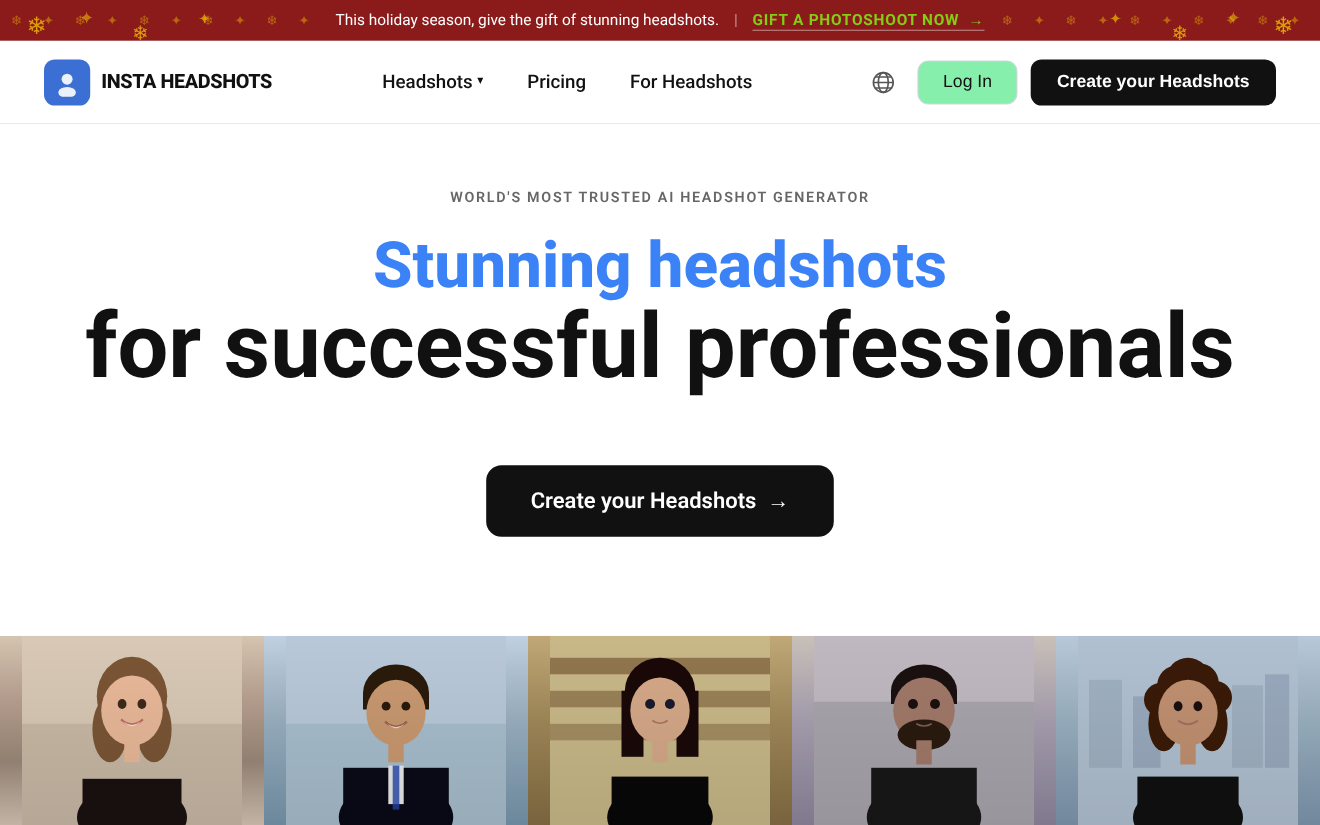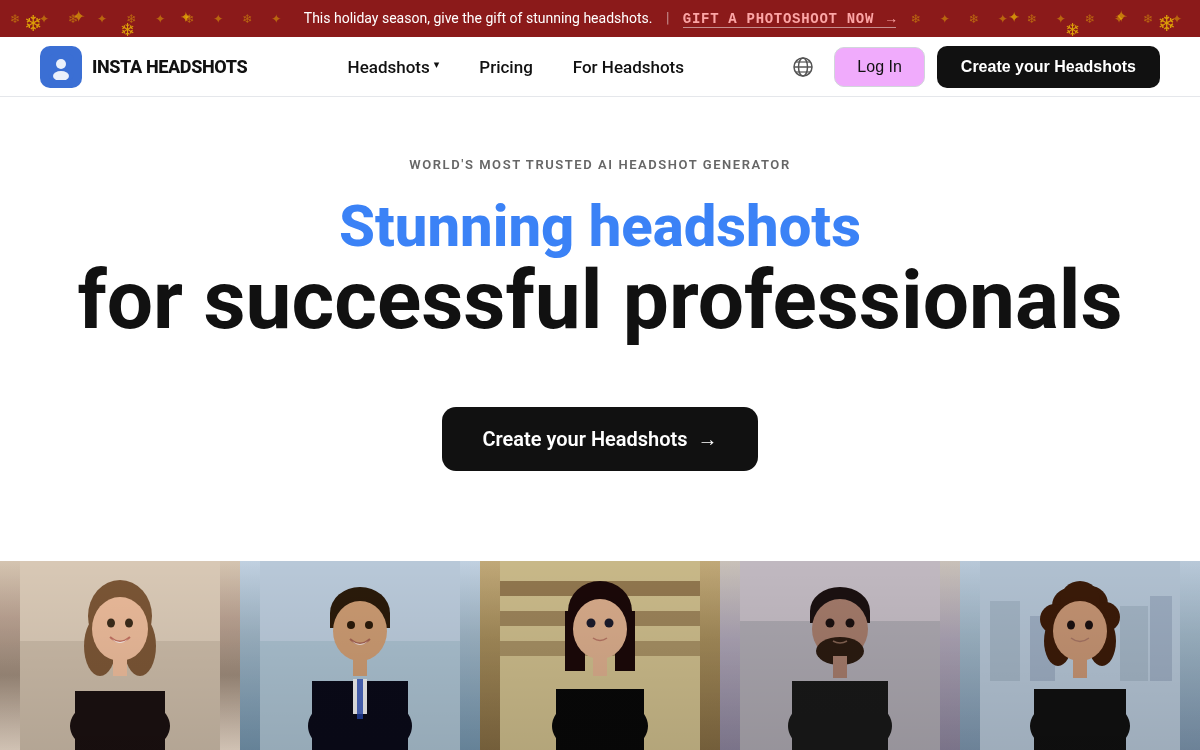--- a/index.html
+++ b/index.html
@@ -23,26 +23,25 @@
       opacity: 0.4;
       font-size: 12px;
       color: #ffd700;
       letter-spacing: 8px;
     }
     .holiday-banner::before { left: 10px; }
     .holiday-banner::after { right: 10px; }
     .banner-text { display: inline; }
     .banner-separator { margin: 0 10px; opacity: 0.5; }
     .banner-link {
-      color: #fca5a5;
+      color: #84cc16;
       text-decoration: none;
       font-weight: 700;
       letter-spacing: 0.05em;
       border-bottom: 1px solid rgba(255,255,255,0.5);
-      font-family: Liberation Mono, monospace;
     }
     .banner-arrow { margin-left: 4px; }
     
     .snowflakes {
       position: absolute;
       top: 0; left: 0; right: 0; bottom: 0;
       pointer-events: none;
       overflow: hidden;
     }
     .snowflake {
@@ -50,21 +49,21 @@
       color: #ffd700;
       font-size: 18px;
       opacity: 0.7;
     }
 
     
     .navbar {
       background: #fff;
       border-bottom: 1px solid #e5e7eb;
       padding: 0 40px;
-      height: 60px;
+      height: 76px;
       display: flex;
       align-items: center;
       justify-content: space-between;
     }
     .logo-container {
       display: flex;
       align-items: center;
       gap: 10px;
       text-decoration: none;
       color: inherit;
@@ -122,21 +121,21 @@
       display: flex;
       align-items: center;
       justify-content: center;
       border-radius: 8px;
       color: #555;
       font-size: 20px;
     }
     .login-btn {
       padding: 10px 22px;
       border: 1.5px solid #d1d5db;
-      background: #f0abfc;
+      background: #86efac;
       border-radius: 10px;
       font-size: 16px;
       font-weight: 500;
       color: #111;
       cursor: pointer;
     }
     .cta-btn {
       padding: 12px 24px;
       background: #111;
       color: #fff;

